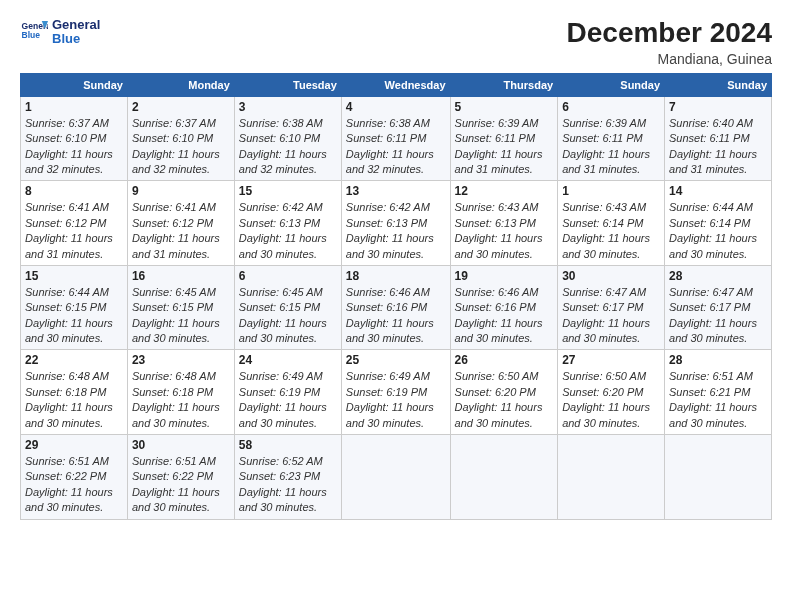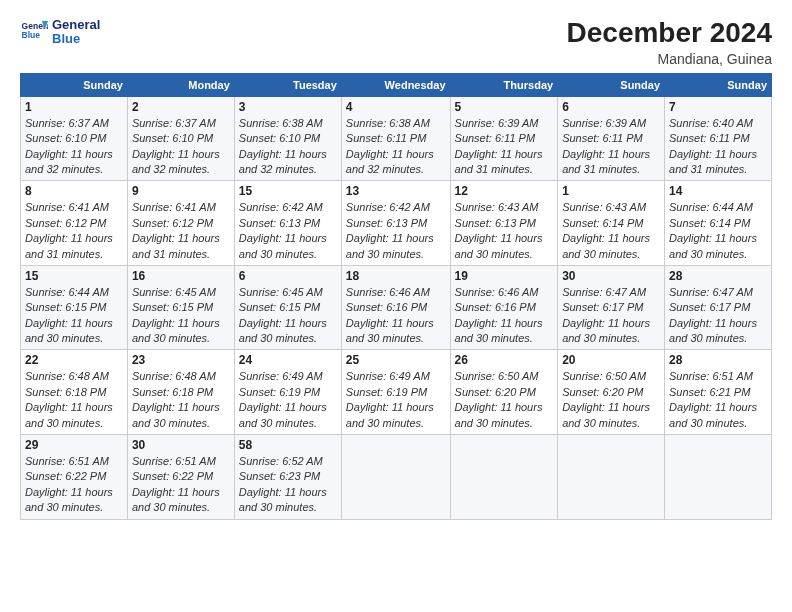--- a/index.html
+++ b/index.html
@@ -231,21 +231,21 @@
           </td>
           <td>
             <span class="day-number">25</span>
             <div class="day-info">Sunrise: 6:49 AM<br>Sunset: 6:19 PM<br>Daylight: 11 hours and 30 minutes.</div>
           </td>
           <td>
             <span class="day-number">26</span>
             <div class="day-info">Sunrise: 6:50 AM<br>Sunset: 6:20 PM<br>Daylight: 11 hours and 30 minutes.</div>
           </td>
           <td>
-            <span class="day-number">20</span>
+            <span class="day-number">27</span>
             <div class="day-info">Sunrise: 6:50 AM<br>Sunset: 6:20 PM<br>Daylight: 11 hours and 30 minutes.</div>
           </td>
           <td>
             <span class="day-number">28</span>
             <div class="day-info">Sunrise: 6:51 AM<br>Sunset: 6:21 PM<br>Daylight: 11 hours and 30 minutes.</div>
           </td>
         </tr>
         <tr>
           <td>
             <span class="day-number">29</span>

